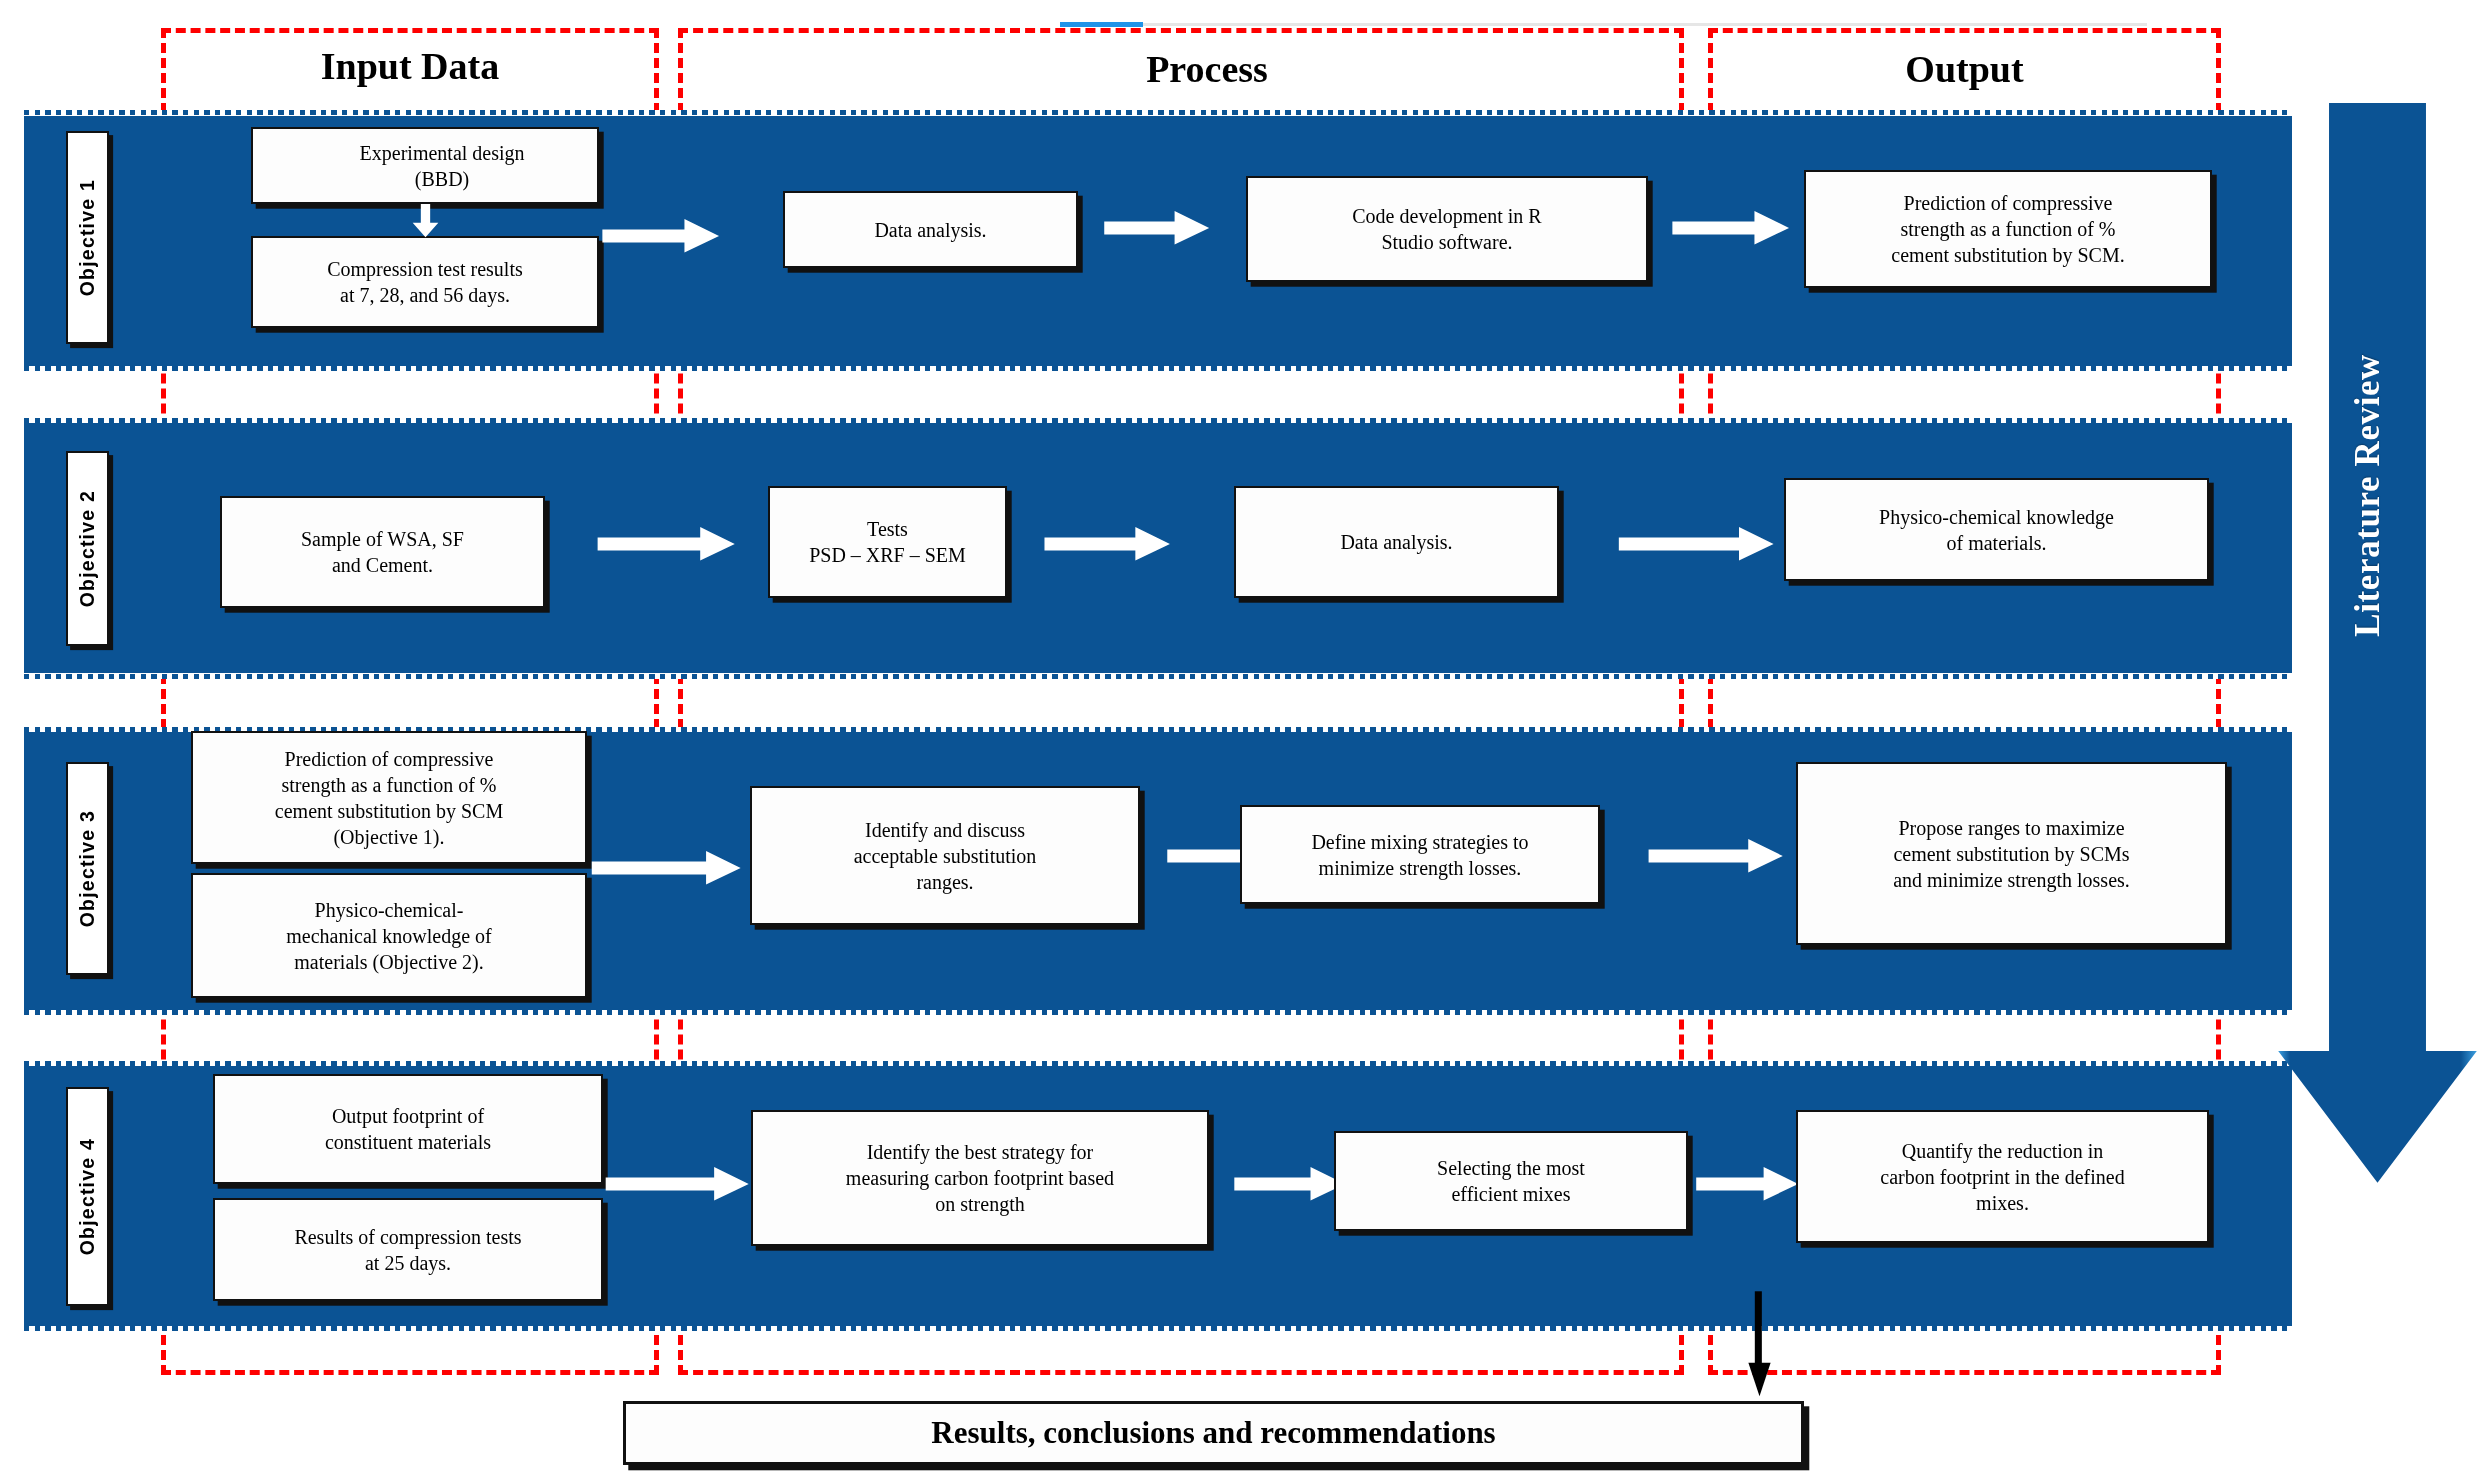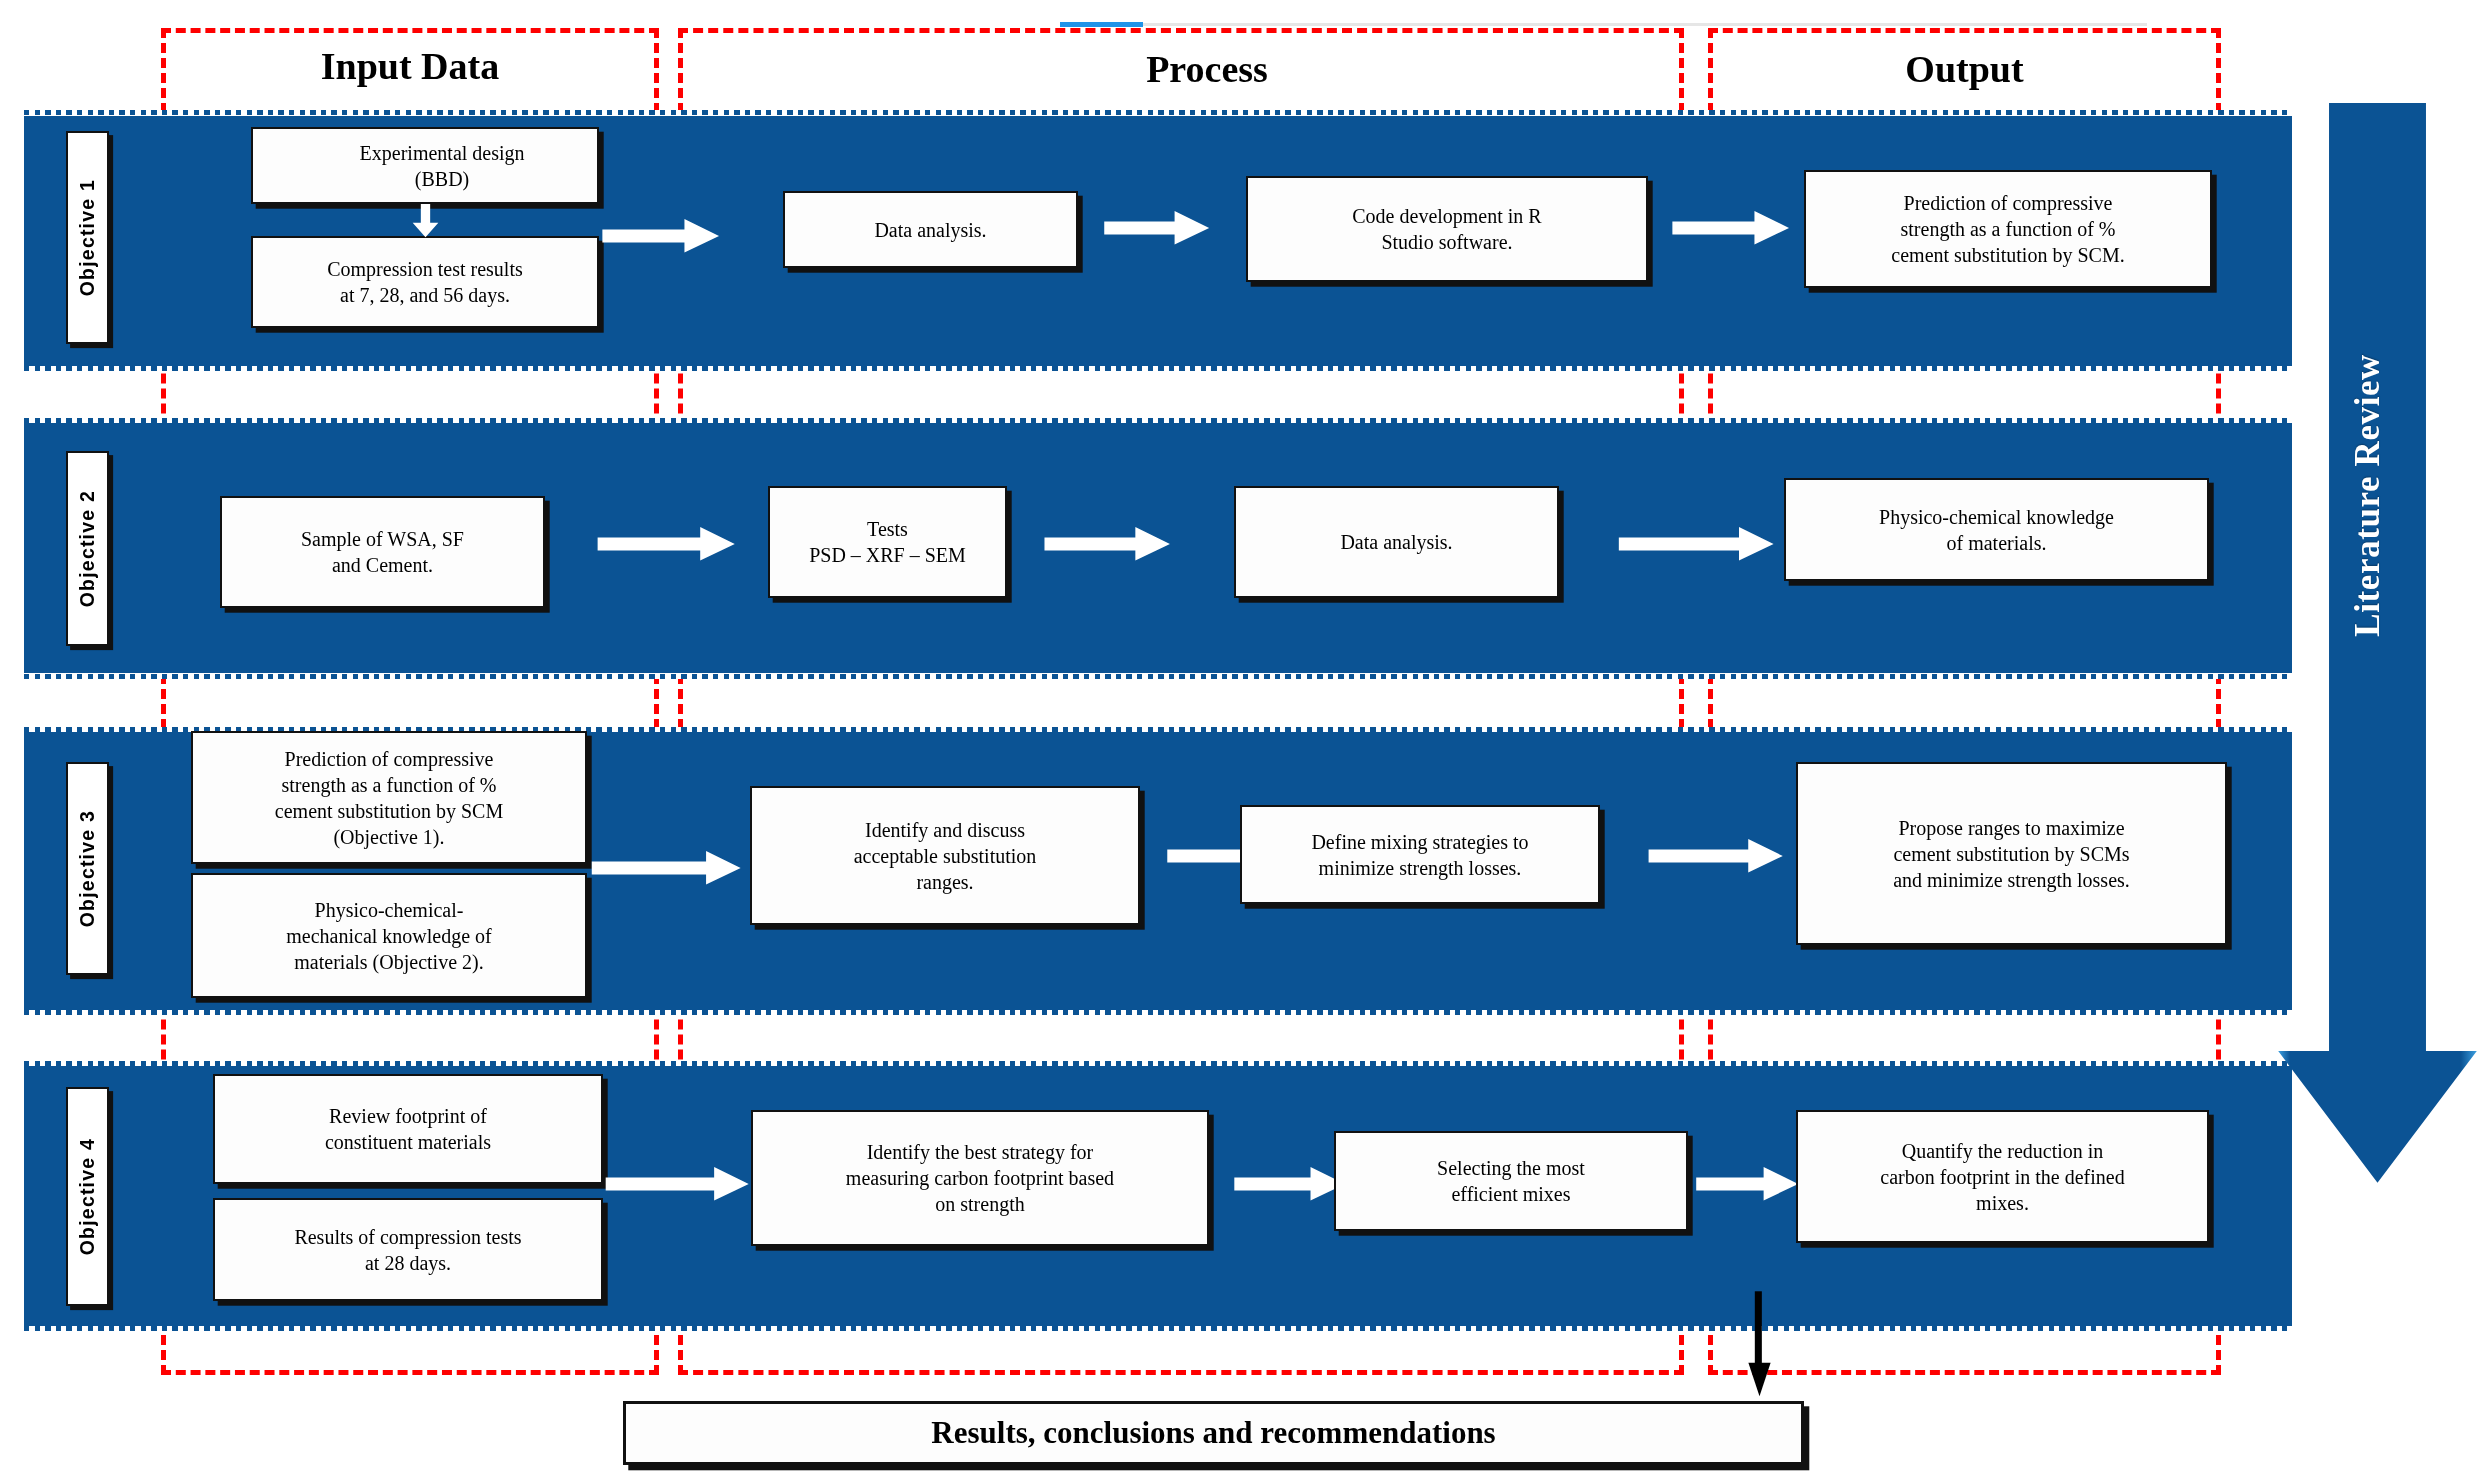--- a/index.html
+++ b/index.html
@@ -205,24 +205,24 @@
 and minimize strength losses.</div>
 
   <div class="band" style="left:23.6px;top:1066px;width:2268px;height:260px;"></div>
   <div class="bandEdge" style="left:23.6px;top:1061px;width:2268px;"></div>
   <div class="bandEdge" style="left:23.6px;top:1326px;width:2268px;"></div>
 
   <div class="objChip" style="left:66px;top:1087px;width:43px;height:219px;">
     <span>Objective 4</span>
   </div>
 
-  <div class="nbox" style="left:213px;top:1074px;width:390px;height:110px;white-space:pre-line;">Review footprint of
+  <div class="nbox" style="left:213px;top:1074px;width:390px;height:110px;white-space:pre-line;">Output footprint of
 constituent materials</div>
   <div class="nbox" style="left:213px;top:1198px;width:390px;height:103px;white-space:pre-line;">Results of compression tests
-at 28 days.</div>
+at 25 days.</div>
 
   <div class="warrow" style="left:605px;top:1167px;width:145px;height:34px;">
     <svg width="145" height="34" viewBox="0 0 245 58">
       <polygon points="0,18 185,18 185,0 244,29 185,57 185,40 0,40" fill="#ffffff"></polygon>
     </svg>
   </div>
 
   <div class="nbox" style="left:751px;top:1110px;width:458px;height:136px;white-space:pre-line;">Identify the best strategy for
 measuring carbon footprint based
 on strength</div>

